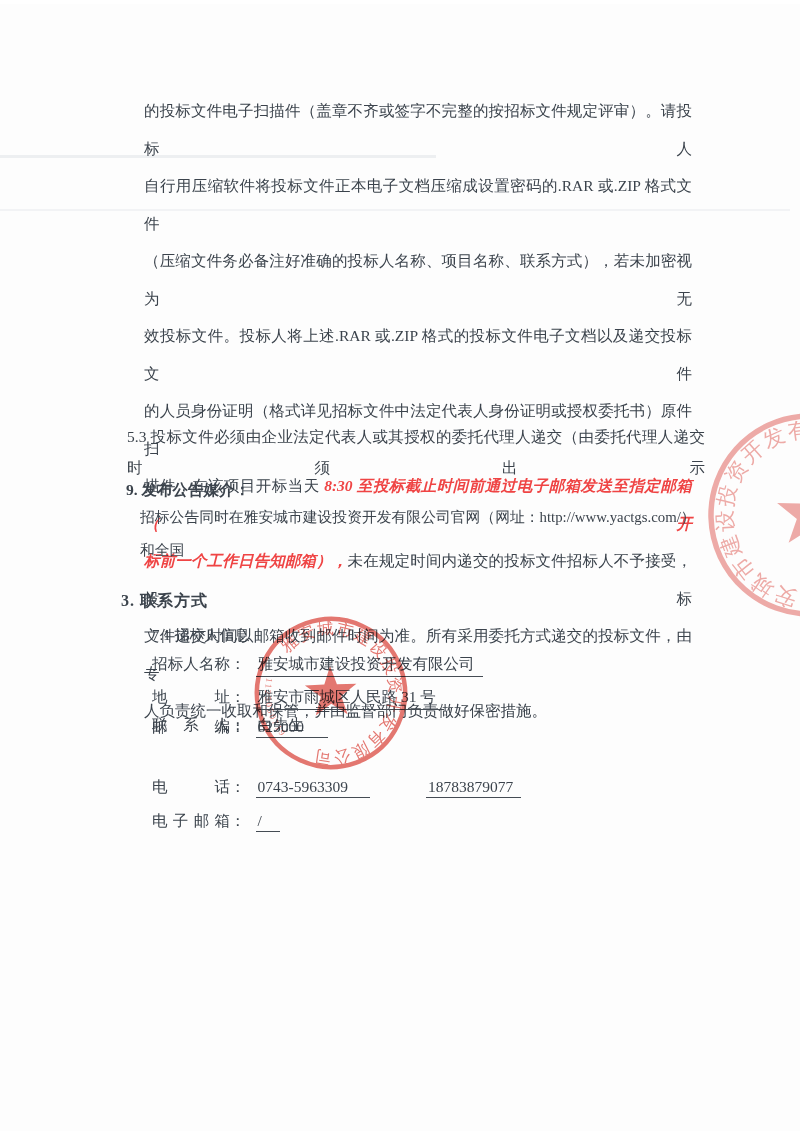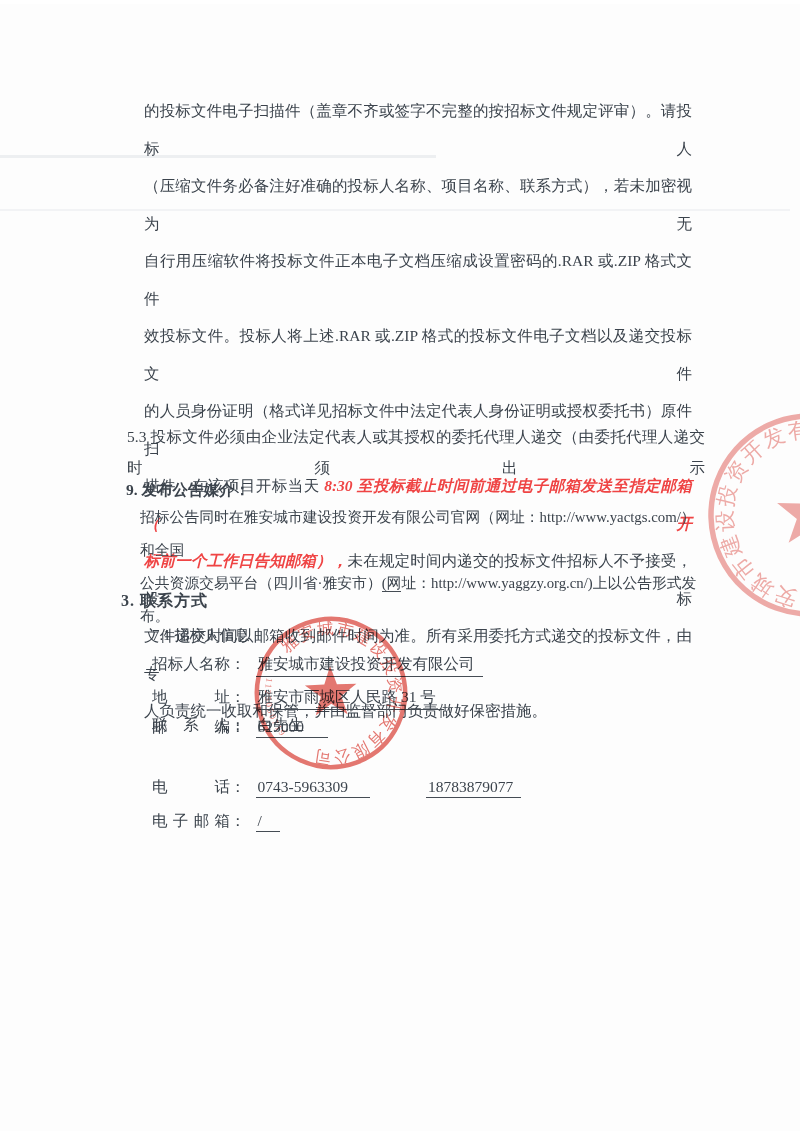--- a/index.html
+++ b/index.html
@@ -58,38 +58,37 @@
 </head>
 <body>
 
 <div class="page">
 
   <div class="streak s1"></div>
   <div class="streak s2"></div>
 
   <div class="p52">
     <div class="ln"><span>的投标文件电子扫描件（盖章不齐或签字不完整的按招标文件规定评审）。请投标人</span></div>
+    <div class="ln"><span>自行用压缩软件将投标文件正本电子文档压缩成设置密码的.RAR 或.ZIP 格式文件</span></div>
     <div class="ln"><span>（压缩文件务必备注好准确的投标人名称、项目名称、联系方式），若未加密视为无</span></div>
-    <div class="ln"><span>自行用压缩软件将投标文件正本电子文档压缩成设置密码的.RAR 或.ZIP 格式文件</span></div>
     <div class="ln"><span>效投标文件。投标人将上述.RAR 或.ZIP 格式的投标文件电子文档以及递交投标文件</span></div>
     <div class="ln"><span>的人员身份证明（格式详见招标文件中法定代表人身份证明或授权委托书）原件扫</span></div>
     <div class="ln"><span>描件，在该项目开标当天 </span><span class="b">8:30 至投标截止时间前通过电子邮箱发送至指定邮箱（开</span></div>
     <div class="ln"><span class="b">标前一个工作日告知邮箱），</span><span>未在规定时间内递交的投标文件招标人不予接受，投标</span></div>
     <div class="ln"><span>文件递交时间以邮箱收到邮件时间为准。所有采用委托方式递交的投标文件，由专</span></div>
     <div class="ln last"><span>人负责统一收取和保管，并由监督部门负责做好保密措施。</span></div>
   </div>
 
   <div class="s53">
     <div class="ln1"><span>5.3 投标文件必须由企业法定代表人或其授权的委托代理人递交（由委托代理人递交时须出示</span></div>
   </div>
 
   <div class="s6title">9. 发布公告媒介：</div>
   <div class="s6para">
     <div><span>招标公告同时在雅安城市建设投资开发有限公司官网（网址：http://www.yactgs.com/）和全国</span></div>
-    <div><span>公共资源交易平台（四川省·雅安市）</span><span class="u">(网</span><span>址：http://www.yaggzy.org.cn/)上以公告形式发布。</span></div>
   </div>
 
   <div class="s7title">3.  联系方式</div>
   <div class="s71">7.1 招标人信息</div>
 
   <div class="crow r1">
     <span class="lab">招标人名称</span><span class="col">：</span><span class="val">雅安城市建设投资开发有限公司</span>
   </div>
   <div class="crow r2">
     <span class="lab">地址</span><span class="col">：</span><span class="val">雅安市雨城区人民路 31 号</span>

